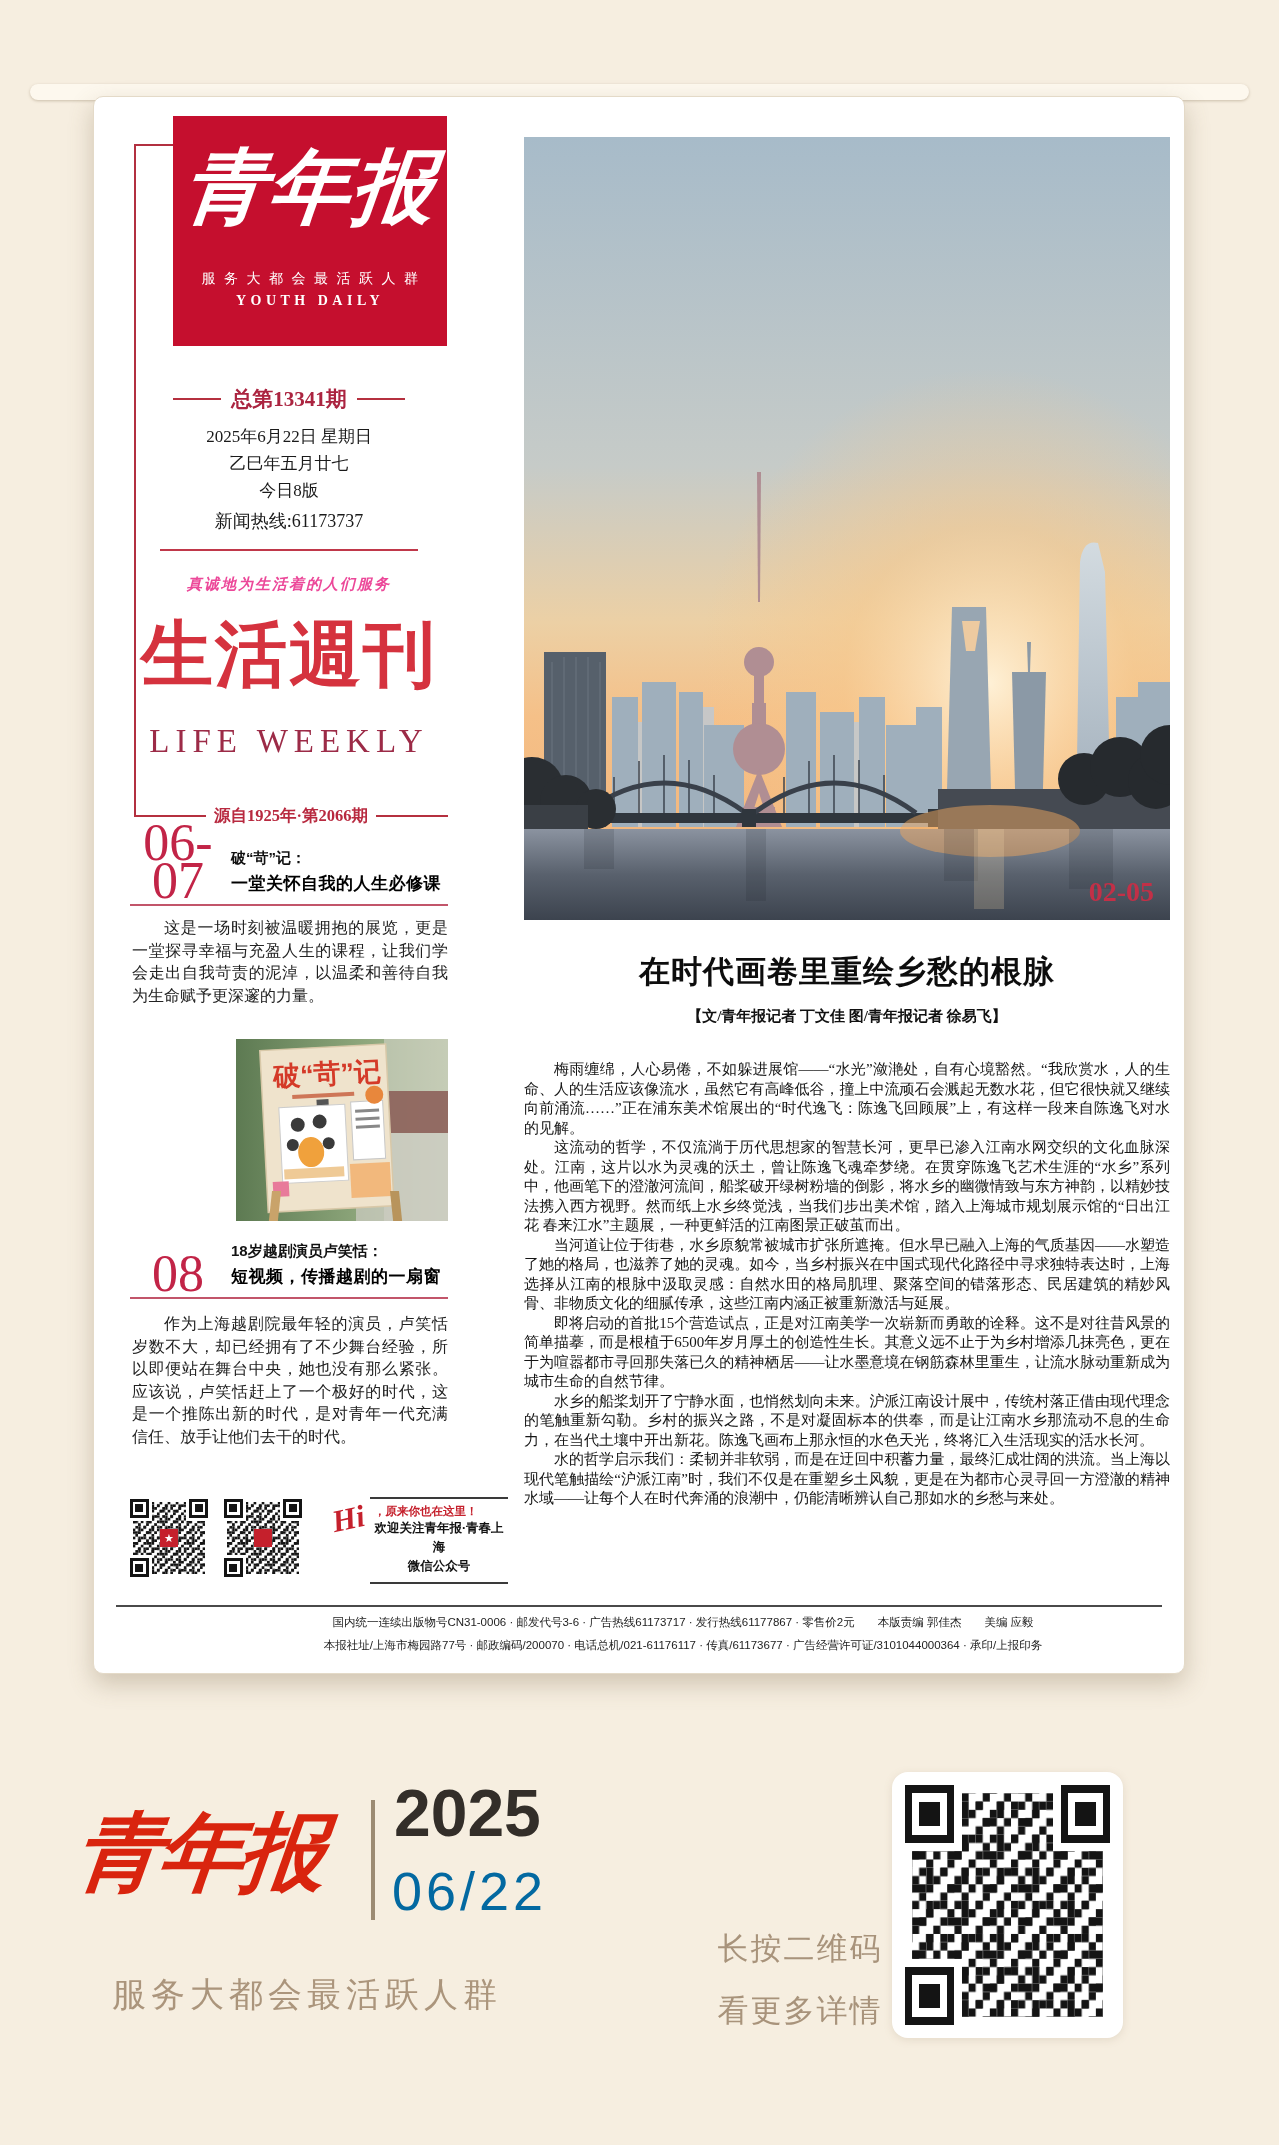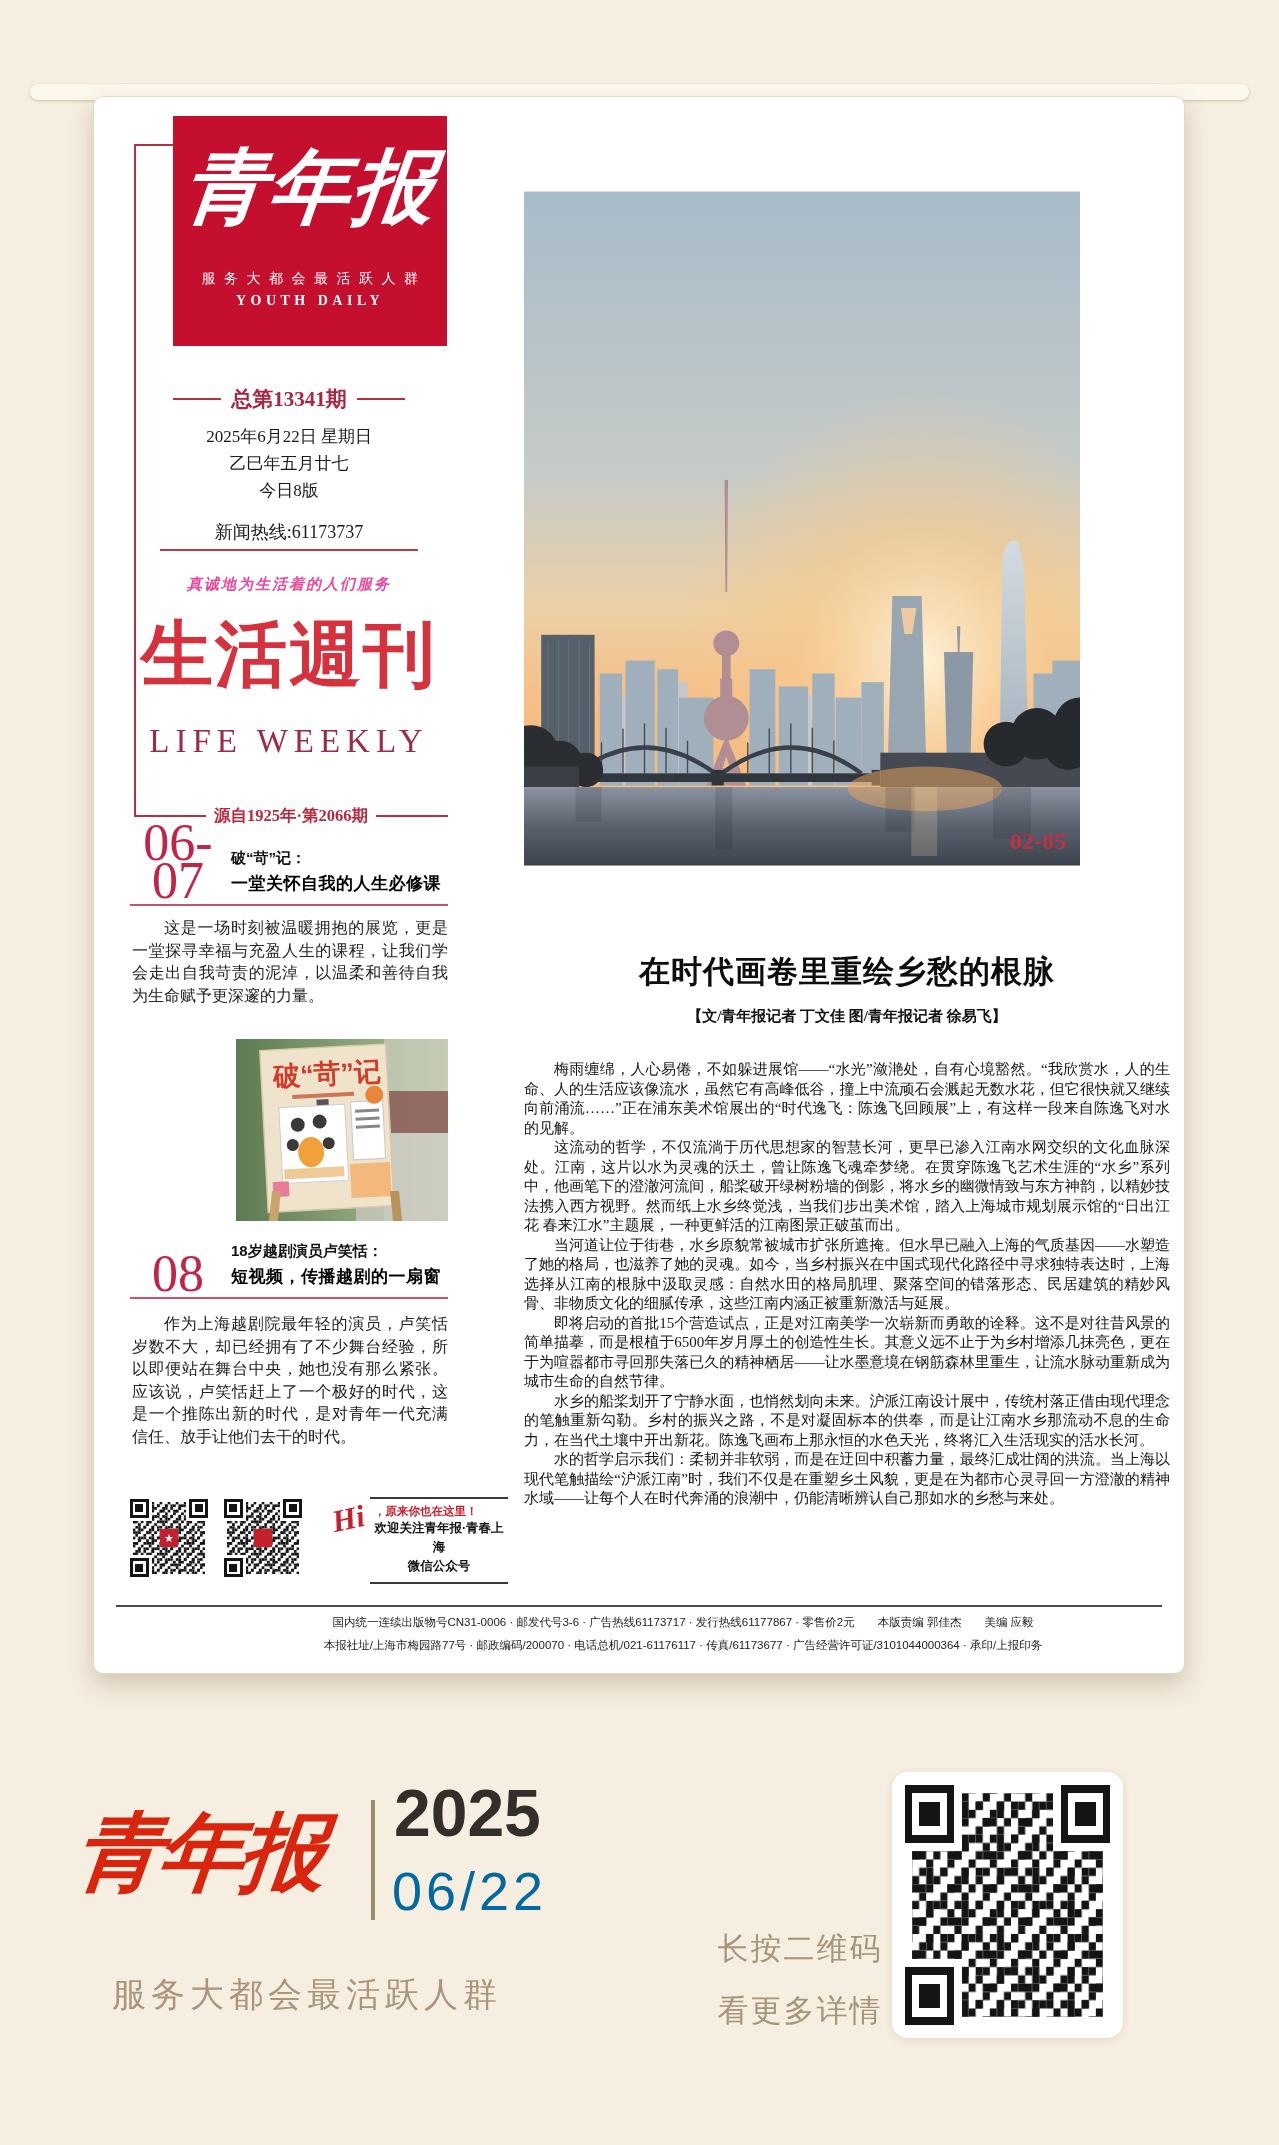--- a/index.html
+++ b/index.html
@@ -11,21 +11,21 @@
   
   .frame{position:absolute;left:40px;top:47px;width:313px;height:672px;border-left:2px solid #b23040;}
   .frame::before{content:"";position:absolute;left:0;top:0;width:42px;height:2px;background:#b23040;}
   .masthead-box{position:absolute;left:79px;top:19px;width:274px;height:230px;background:#c50f2e;text-align:center;color:#fff;}
   .logo-script{margin-top:12px;font-family:"Liberation Serif","DejaVu Serif",serif;font-style:italic;font-weight:bold;font-size:82px;line-height:120px;letter-spacing:2px;transform:skewX(-6deg);}
   .mh-cn{margin-top:22px;font-size:14px;letter-spacing:8.5px;padding-left:8px;}
   .mh-en{margin-top:5px;font-family:"Liberation Serif","DejaVu Serif",serif;font-weight:bold;font-size:14px;letter-spacing:4.5px;}
   .issue-line{position:absolute;left:36px;top:288px;width:318px;display:flex;align-items:center;justify-content:center;gap:10px;color:#ab2440;font-family:"Liberation Serif","DejaVu Serif",serif;font-weight:bold;font-size:21px;}
   .issue-line .dash{width:48px;height:2px;background:#b5303f;}
   .date-block{position:absolute;left:36px;top:326px;width:318px;text-align:center;font-family:"Liberation Serif","DejaVu Serif",serif;font-size:17px;line-height:27px;color:#1a1a1a;}
-  .hotline{margin-top:15px;font-size:18px;}
+  .hotline{margin-top:4px;font-size:18px;}
   .red-rule{position:absolute;left:66px;top:452px;width:258px;height:2px;background:#c0384a;}
   .motto{position:absolute;left:36px;top:478px;width:318px;text-align:center;color:#ec4899;font-family:"Liberation Serif","DejaVu Serif",serif;font-style:italic;font-weight:bold;font-size:15px;letter-spacing:2px;}
   .weekly-title{position:absolute;left:36px;top:508px;width:318px;text-align:center;color:#d5323e;font-family:"Liberation Serif","DejaVu Serif",serif;font-weight:900;font-size:72px;line-height:100px;letter-spacing:2px;}
   .weekly-en{position:absolute;left:36px;top:626px;width:318px;text-align:center;color:#9c2b47;font-family:"Liberation Serif","DejaVu Serif",serif;font-size:33px;letter-spacing:6px;}
   .origin-row{position:absolute;left:40px;top:708px;width:314px;display:flex;align-items:center;color:#b8293f;font-size:16.5px;font-family:"Liberation Serif","DejaVu Serif",serif;font-weight:bold;}
   .origin-row .line{flex:1;height:2px;background:#b5303f;}
   .origin-row .txt{padding:0 8px;}
 
   .teaser-head{position:absolute;left:36px;width:318px;border-bottom:2px solid #c2556a;padding-left:101px;box-sizing:border-box;padding-bottom:5px;}
   .t1{top:750px;}
@@ -49,21 +49,21 @@
   .wbox{margin-left:38px;border-top:2px solid #3a3a3a;border-bottom:2px solid #3a3a3a;padding:4px 0 6px;text-align:center;}
   .wl1{color:#c5202c;font-size:11.5px;font-weight:bold;text-align:left;padding-left:4px;line-height:16px;}
   .wl2,.wl3{font-size:12.5px;font-weight:bold;color:#111;line-height:19px;}
 
   .pub-rule{position:absolute;left:22px;top:1508px;width:1046px;height:2px;background:#4a4a4a;}
   .pub1,.pub2{position:absolute;left:0;width:1090px;text-align:center;font-size:11.5px;color:#222;padding-left:44px;}
   .pub1{top:1518px;}
   .pub2{top:1541px;}
 
   
-  .main-photo{position:absolute;left:430px;top:40px;width:556px;height:783px;}
+  .main-photo{position:absolute;left:430px;top:40px;width:646px;height:783px;}
   .main-photo svg{display:block;width:100%;height:100%;}
   .m-title{position:absolute;left:430px;top:854px;width:646px;text-align:center;font-family:"Liberation Serif","DejaVu Serif",serif;font-weight:700;font-size:31px;color:#0d0d0d;letter-spacing:1px;}
   .m-byline{position:absolute;left:430px;top:910px;width:646px;text-align:center;font-family:"Liberation Serif","DejaVu Serif",serif;font-weight:bold;font-size:15px;color:#111;}
   .m-body{position:absolute;left:430px;top:963px;width:646px;font-family:"Liberation Serif","DejaVu Serif",serif;font-size:15px;line-height:19.5px;color:#151515;text-align:justify;}
   .m-body p{margin:0;text-indent:2em;}
 
   
   .b-logo{position:absolute;left:76px;top:1768px;font-family:"Liberation Serif","DejaVu Serif",serif;font-style:italic;font-weight:bold;font-size:86px;line-height:170px;letter-spacing:-4px;color:#d9240e;transform:skewX(-6deg);}
   .b-div{position:absolute;left:371px;top:1800px;width:4px;height:120px;background:#9c8b73;}
   .b-year{position:absolute;left:394px;top:1778px;font-size:66px;font-weight:800;color:#332e29;line-height:70px;}

